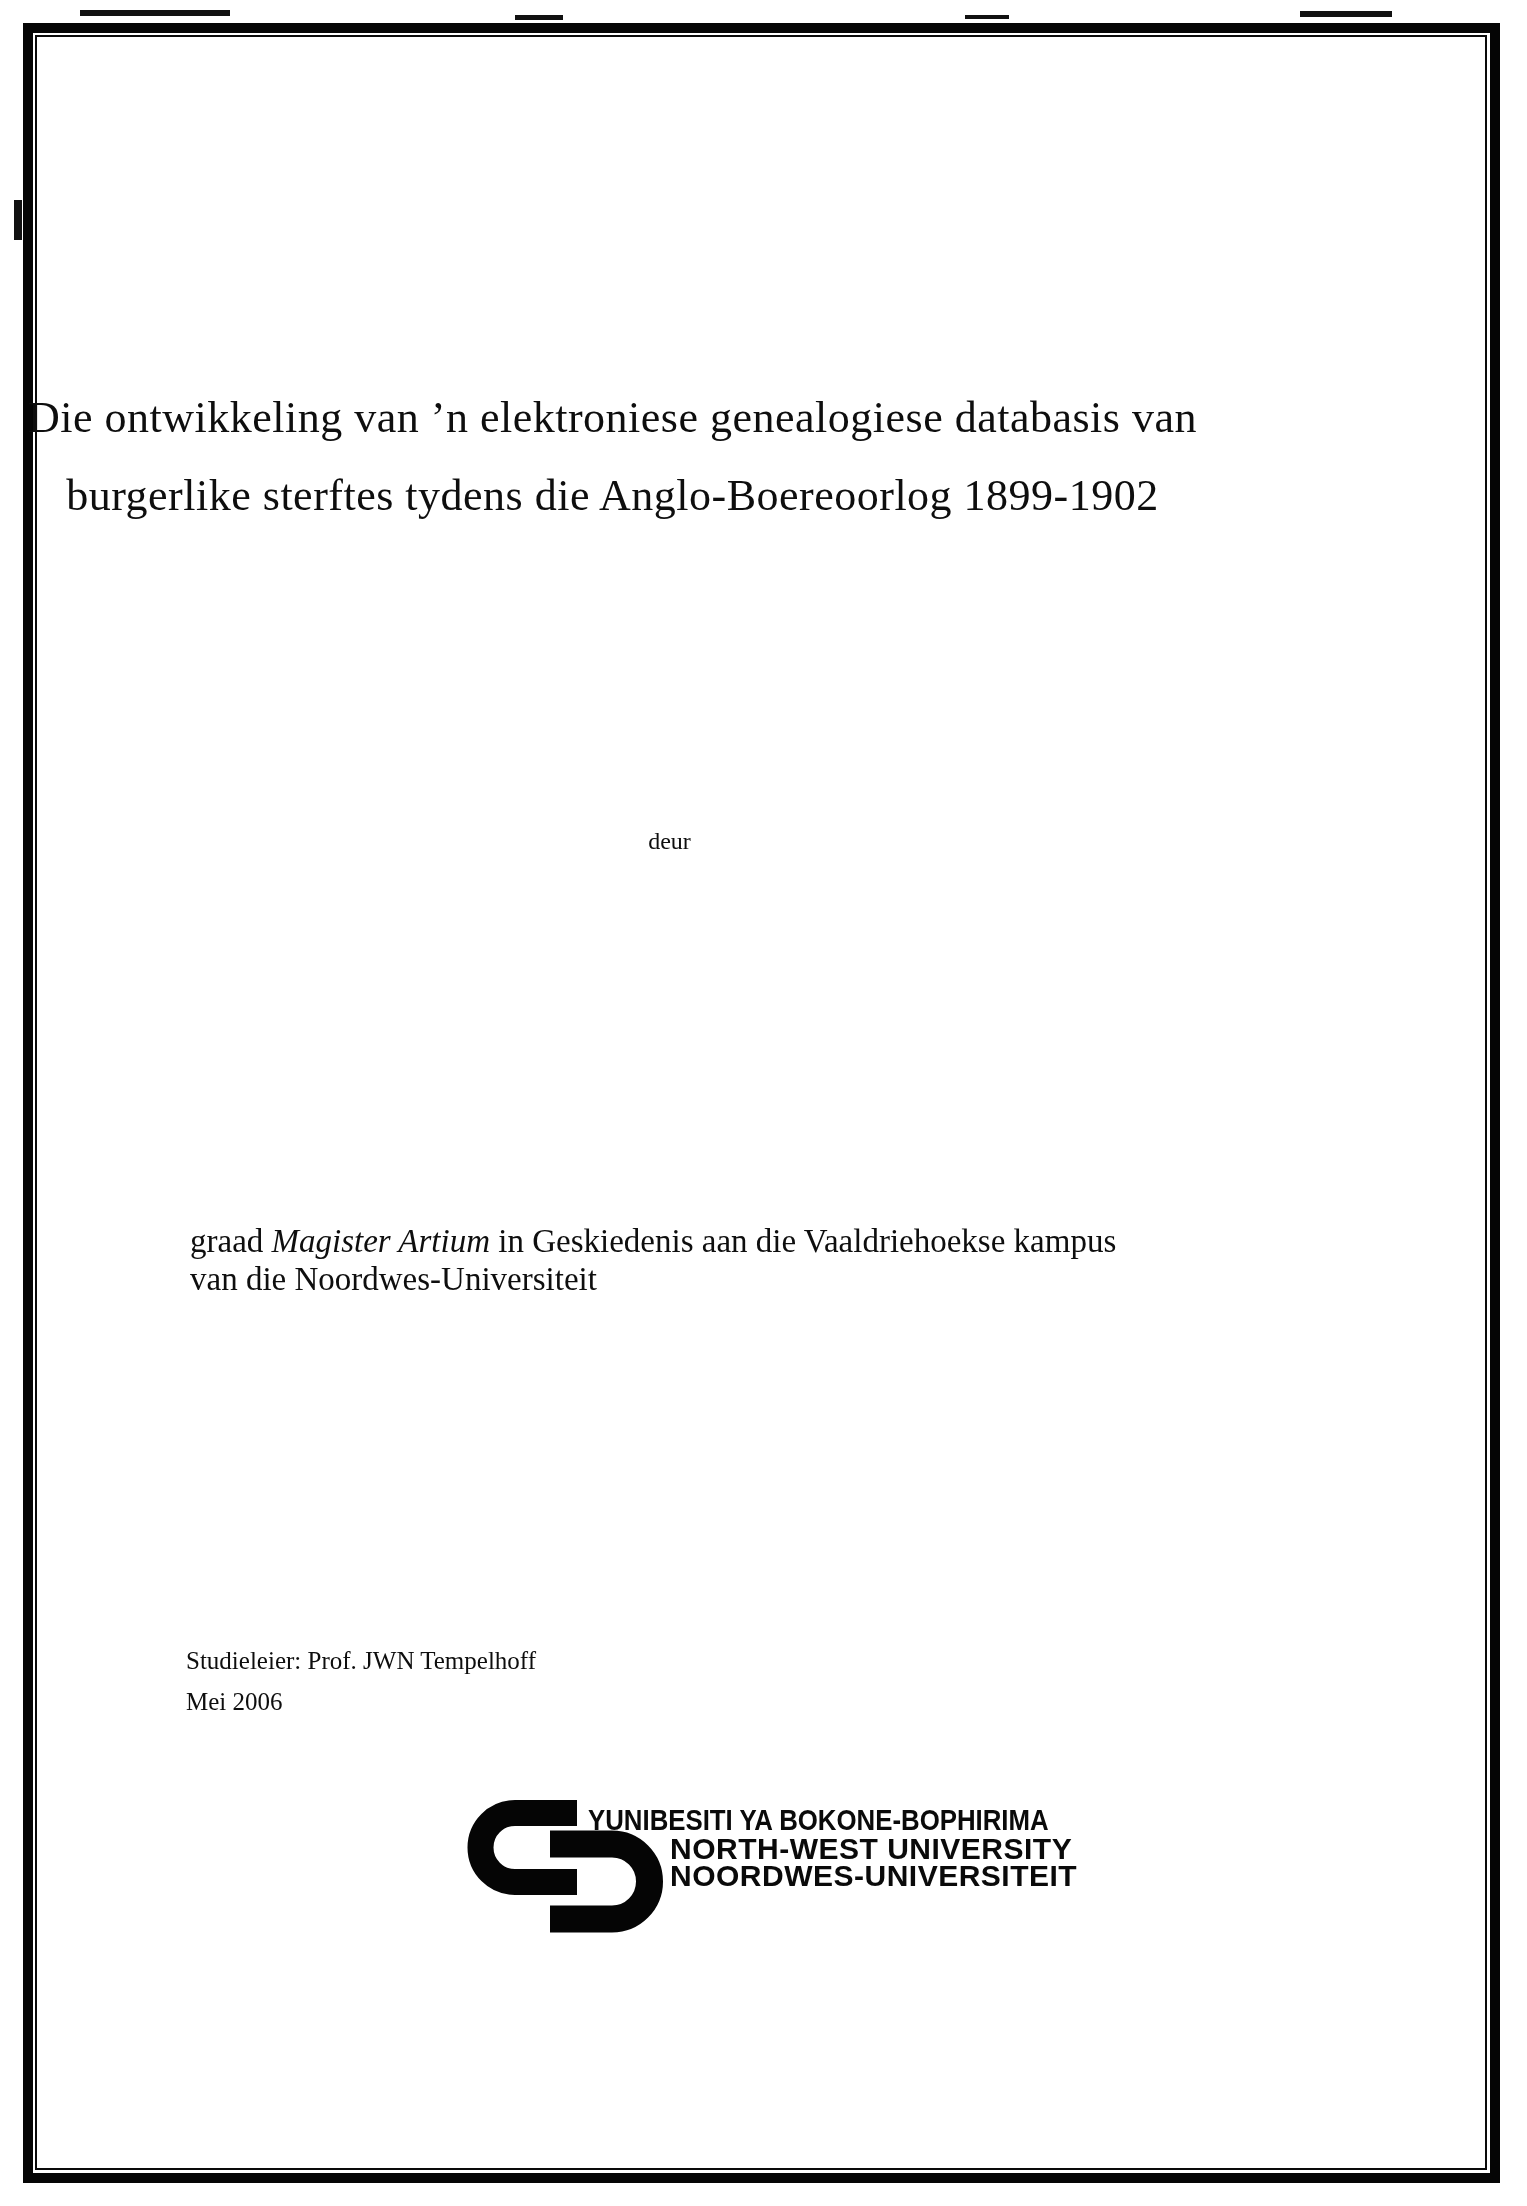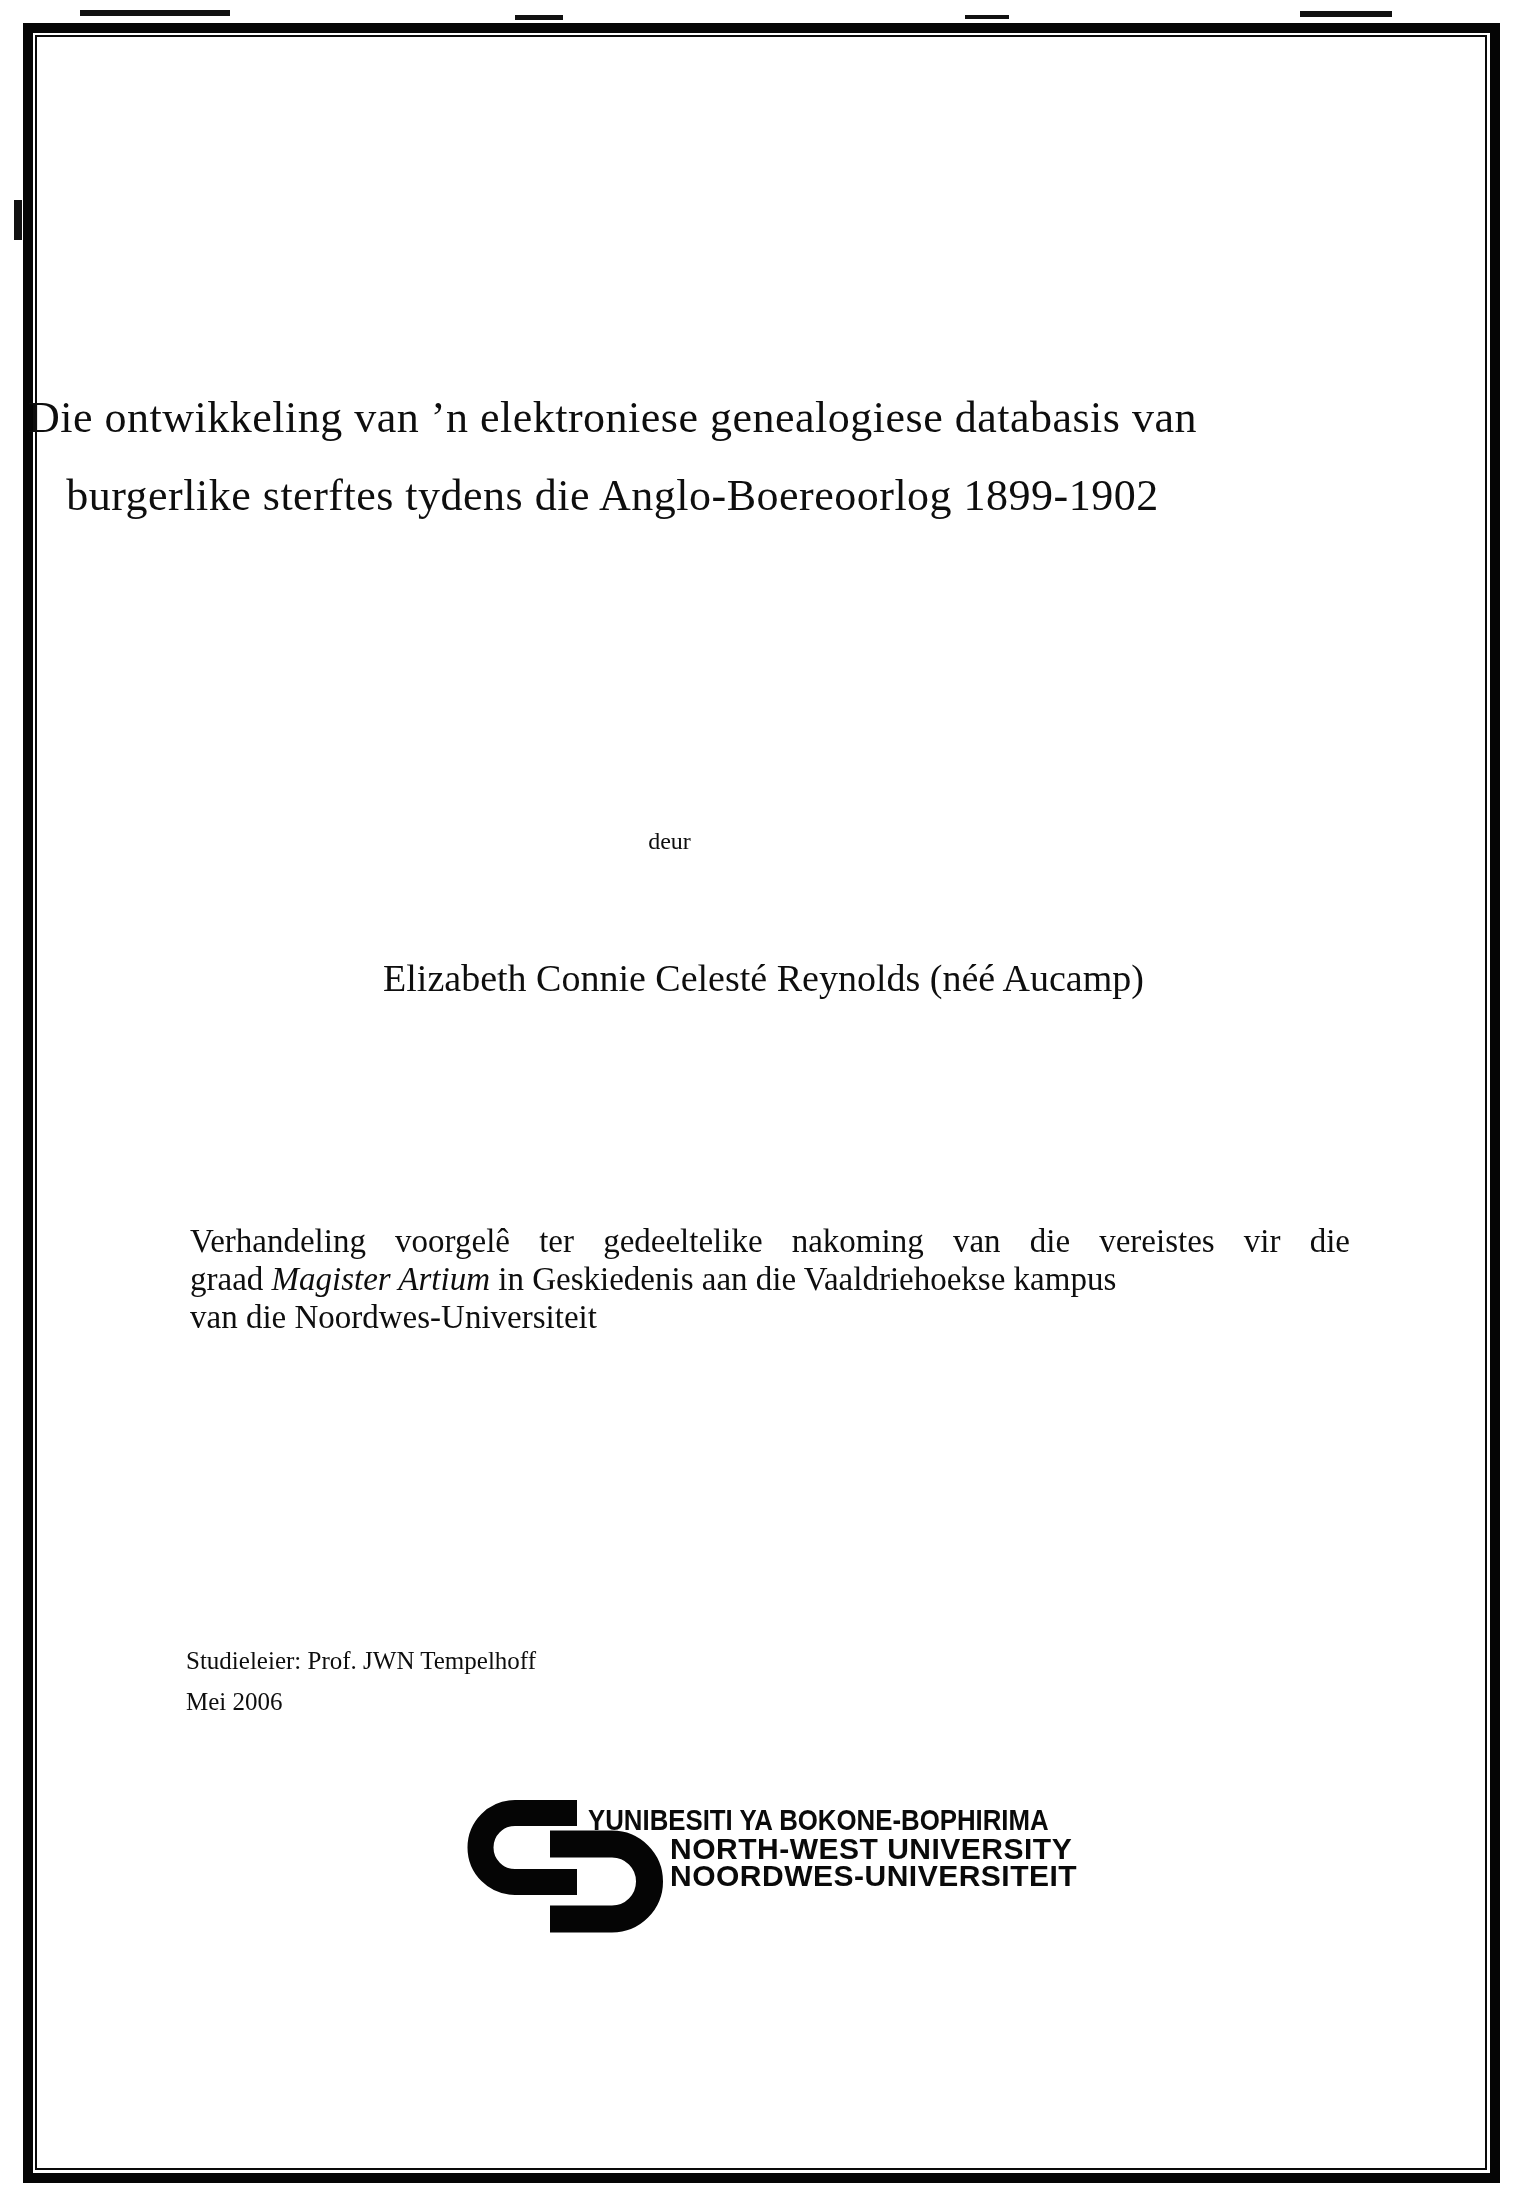--- a/index.html
+++ b/index.html
@@ -71,24 +71,22 @@
   <div class="frame-outer"></div>
   <div class="frame-inner"></div>
 
   <div class="title">
     <div>Die ontwikkeling van ’n elektroniese genealogiese databasis van</div>
     <div>burgerlike sterftes tydens die Anglo-Boereoorlog 1899-1902</div>
   </div>
 
   <div class="byline">deur</div>
 
-  <div class="author">Elizabeth Connie Celesté Reynolds (néé Aucamp)</div>
 
   <div class="statement">
-    <div class="justified">Verhandeling voorgelê ter gedeeltelike nakoming van die vereistes vir die</div>
     <div><span>graad </span><span class="italic">Magister Artium</span><span> in Geskiedenis aan die Vaaldriehoekse kampus</span></div>
     <div>van die Noordwes-Universiteit</div>
   </div>
 
   <div class="supervisor-block">
     <div>Studieleier: Prof. JWN Tempelhoff</div>
     <div>Mei 2006</div>
   </div>
 
   <svg class="logo-mark" width="200" height="145" viewBox="0 0 200 145" aria-hidden="true">

